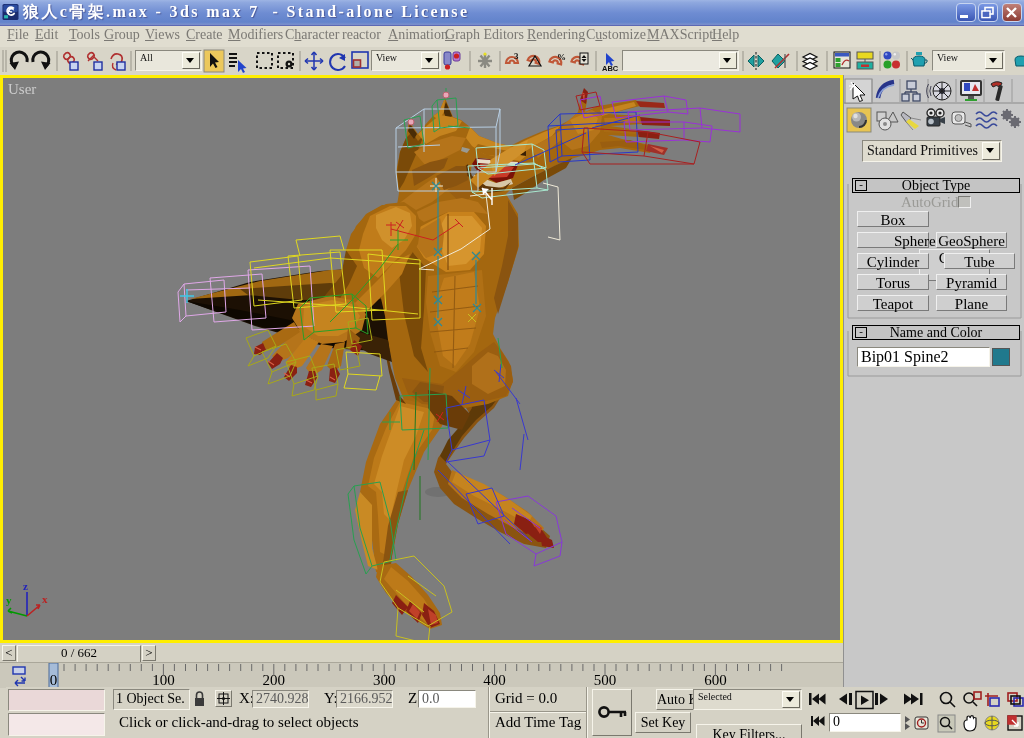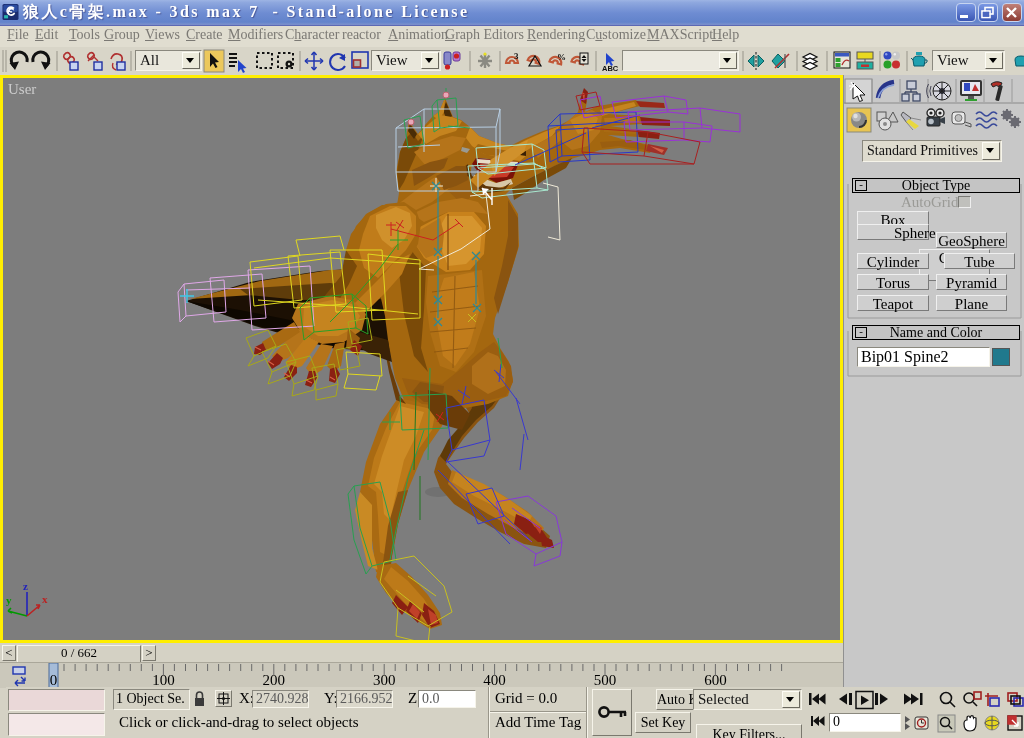--- a/index.html
+++ b/index.html
@@ -7,21 +7,21 @@
 #root{position:absolute;top:0;left:0;width:1024px;height:738px;background:#d5d2c5;}
 .abs{position:absolute;}
 #title{top:0;left:0;width:1024px;height:26px;background:linear-gradient(#9db4e4 0%,#8ea7de 10%,#6e8cd2 50%,#6283cb 85%,#7a90cc 94%,#4d55a9 100%);}
 #titletext{left:23px;top:2px;color:#fff;font-weight:bold;font-size:16px;letter-spacing:2.4px;text-shadow:1px 1px 1px #4a5898;white-space:nowrap;}
 .winbtn{top:3px;width:20px;height:19px;border-radius:4px;border:1px solid #c7d4f0;box-sizing:border-box;}
 #menubar{top:26px;left:0;width:1024px;height:21px;background:#e0ddd0;border-bottom:1px solid #bab7aa;color:#7b7974;font-size:14px;}
 #menubar span{position:absolute;top:1px;white-space:nowrap;}
 #menubar u{text-decoration:underline;}
 #toolbar{top:47px;left:0;width:1024px;height:28px;background:#d8d5c8;}
 .combo{position:absolute;background:#e9e7dc;border:1px solid;border-color:#8a887e #f6f4ea #f6f4ea #8a887e;box-sizing:border-box;}
-.combo .ctext{position:absolute;left:4px;top:1px;color:#111;font-size:15px;}
+.combo .ctext{position:absolute;left:4px;top:1px;color:#111;font-size:10px;}
 .cbtn{position:absolute;right:1px;top:1px;bottom:1px;width:16px;background:#eceadb;border:1px solid;border-color:#fdfcf5 #6a685e #6a685e #fdfcf5;}
 .cbtn:after{content:"";position:absolute;left:3px;top:5px;border:4px solid transparent;border-top:5px solid #000;}
 #vpframe{top:75px;left:0;width:843px;height:568px;background:#ffee00;}
 #vp{top:78px;left:3px;width:837px;height:562px;background:#7d7d7d;overflow:hidden;}
 #cpanel{top:75px;left:843px;width:181px;height:612px;background:#c8c8c8;border-left:1px solid #909090;box-sizing:border-box;}
 #tsrow{top:643px;left:0;width:843px;height:19px;background:#d5d2c5;}
 #ruler{top:662px;left:0;width:843px;height:25px;background:#cbc8bb;border-top:1px solid #aaa79a;}
 #statusbar{top:687px;left:6px;width:1024px;height:51px;background:#d5d2c5;}
 .sunken{position:absolute;border:1px solid;border-color:#8a887e #f6f4ea #f6f4ea #8a887e;box-sizing:border-box;}
 .btn3d{position:absolute;background:#d4d1c4;border:1px solid;border-color:#f6f4ea #7a786e #7a786e #f6f4ea;box-sizing:border-box;font-size:15px;text-align:center;color:#000;}
@@ -646,21 +646,21 @@
     <div class="combo" style="left:18px;top:65px;width:140px;height:22px;background:#dedbce;">
         <span class="ctext" style="font-size:14px;top:2px;">Standard Primitives</span>
         <span class="cbtn"></span>
       </div>
 
     <div class="rollhead" style="top:103px;">Object Type<span class="minus">-</span></div>
     <div class="lbl" style="left:57px;top:119px;color:#9a9a96;">AutoGrid</div>
     <div class="sunken" style="left:114px;top:121px;width:13px;height:12px;background:#c0c0bc;border-color:#7a7a76 #eee #eee #7a7a76;"></div>
     <div class="pbtn" style="left:13px;top:136px;width:72px;height:16px;">Box</div>
     <div class="pbtn" style="left:75px;top:136px;width:71px;height:32px;margin-top:38px;">Cone</div>
-    <div class="pbtn" style="left:13px;top:149px;width:72px;height:16px;padding-left:36px;">Sphere</div>
+    <div class="pbtn" style="left:13px;top:157px;width:72px;height:16px;padding-left:36px;">Sphere</div>
     <div class="pbtn" style="left:92px;top:157px;width:71px;height:16px;">GeoSphere</div>
     <div class="pbtn" style="left:13px;top:178px;width:72px;height:16px;">Cylinder</div>
     <div class="pbtn" style="left:92px;top:178px;width:71px;height:16px;margin-left:8px;">Tube</div>
     <div class="pbtn" style="left:13px;top:199px;width:72px;height:16px;">Torus</div>
     <div class="pbtn" style="left:92px;top:199px;width:71px;height:16px;">Pyramid</div>
     <div class="pbtn" style="left:13px;top:220px;width:72px;height:16px;">Teapot</div>
     <div class="pbtn" style="left:92px;top:220px;width:71px;height:16px;">Plane</div>
 
     <div class="rollhead" style="top:250px;">Name and Color<span class="minus">-</span></div>
     <div class="sunken" style="left:13px;top:272px;width:133px;height:20px;background:#fff;">

